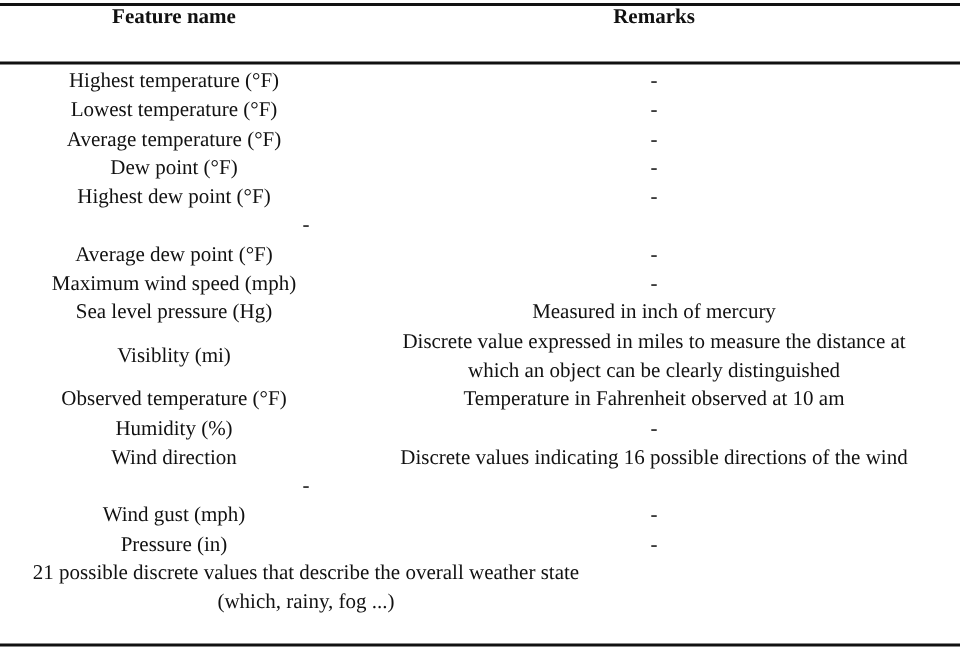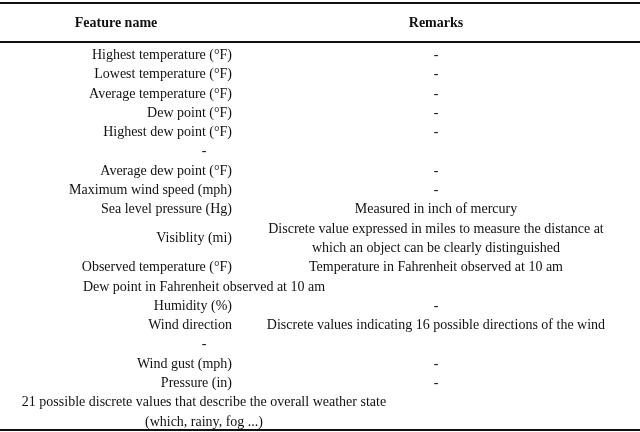--- a/index.html
+++ b/index.html
@@ -2,26 +2,26 @@
 <html><head>
   <meta charset="utf-8">
   <style>
     html, body { margin: 0; padding: 0; background: #ffffff; }
     body { width: 640px; height: 432px; overflow: hidden; font-family: "Liberation Serif", "DejaVu Serif", serif; color: #111; }
     .table-wrap { position: relative; width: 640px; height: 432px; }
     .rule { position: absolute; left: 0; width: 640px; background: #111; }
     .rule.top { top: 2px; height: 2px; }
     .rule.mid { top: 41px; height: 2px; }
     .rule.bottom { top: 429px; height: 2px; }
-    .header { position: absolute; top: 4px; left: 0; width: 640px; height: 37px; display: flex; align-items: center; font-weight: bold; font-size: 14px; }
+    .header { position: absolute; top: 4px; left: 0; width: 640px; height: 37px; display: flex; align-items: flex-start; font-weight: bold; font-size: 14px; }
     .col1 { width: 232px; text-align: center; }
     .col2 { width: 408px; text-align: center; }
     .body { position: absolute; top: 45px; left: 0; width: 640px; }
     .row { display: flex; align-items: center; font-size: 14px; line-height: 19.3px; }
-    .row .c1 { width: 232px; text-align: right; white-space: nowrap; }
+    .row .c1 { width: 232px; text-align: center; white-space: nowrap; }
     .row .c2 { width: 408px; text-align: center; white-space: nowrap; }
   </style>
 </head>
 <body>
 
 <div class="table-wrap">
   <div class="rule top"></div>
   <div class="header">
     <div class="col1">Feature name</div>
     <div class="col2">Remarks</div>
@@ -88,23 +88,20 @@
           <div>which an object can be clearly distinguished</div>
         </div>
       </div>
       <div class="row">
         <div class="c1">Observed temperature (°F)</div>
         <div class="c2">
           <div>Temperature in Fahrenheit observed at 10 am</div>
         </div>
       </div>
       <div class="row">
-        <div class="c2">
-          <div>Dew point in Fahrenheit observed at 10 am</div>
-        </div>
       </div>
       <div class="row">
         <div class="c1">Humidity (%)</div>
         <div class="c2">
           <div>-</div>
         </div>
       </div>
       <div class="row">
         <div class="c1">Wind direction</div>
         <div class="c2">

